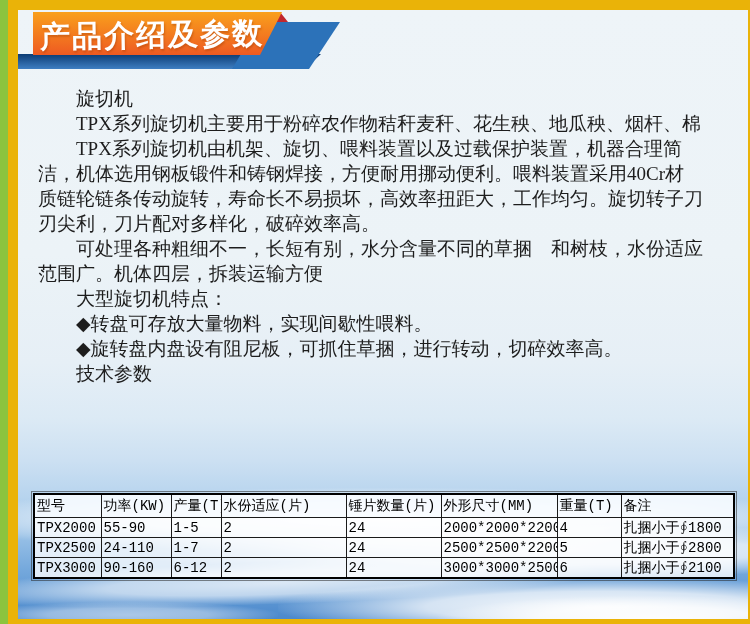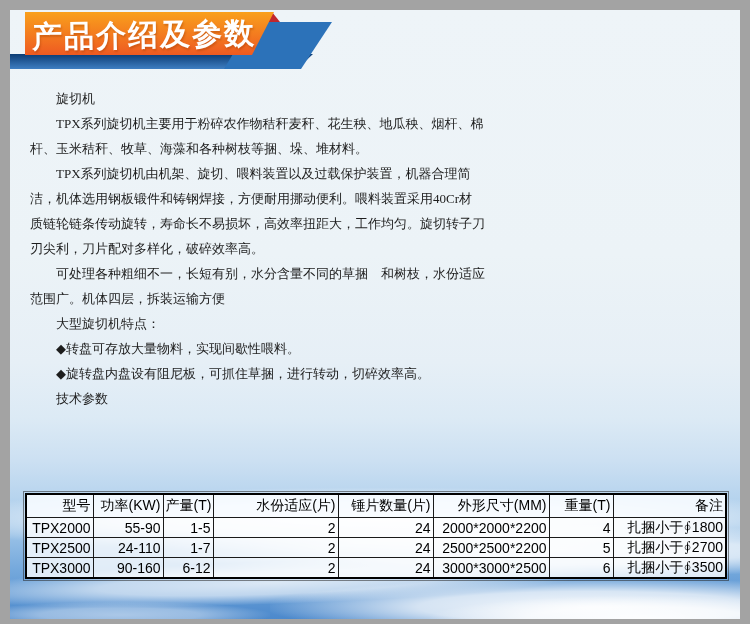--- a/index.html
+++ b/index.html
@@ -2,21 +2,21 @@
 <html><head>
 <meta charset="utf-8">
 <style>
   html,body{margin:0;padding:0;}
   body{
     width:750px;height:624px;position:relative;overflow:hidden;
     font-family:"Liberation Serif","DejaVu Serif",serif;
     background:#8CC43E;
   }
   
-  .frame{position:absolute;inset:0;background:#a3a3a3;}
+  .frame{position:absolute;inset:0;background:#eab308;margin-left:8px;}
   .content{
     position:absolute;left:10px;top:10px;width:730px;height:609px;overflow:hidden;
     background:linear-gradient(180deg,
       #EEF4F8 0%, #ECF3F7 40%, #E6EFF6 58%, #DCEAF5 67%,
       #CCE0F2 74%, #B7D4EE 80%, #9AC2E7 86%, #74A8DC 92%, #4C89CC 100%);
   }
   
   .cloud{position:absolute;background:radial-gradient(ellipse at center,
       rgba(255,255,255,0.95) 0%, rgba(255,255,255,0.75) 38%, rgba(255,255,255,0) 72%);}
   .cloud.c1{left:-90px;top:478px;width:920px;height:64px;}
@@ -31,29 +31,29 @@
     position:absolute;left:22px;top:8px;width:230px;
     font-family:"Liberation Sans","DejaVu Sans",sans-serif;
     font-weight:bold;font-size:30px;line-height:34px;color:#ffffff;
     letter-spacing:2px;transform:rotate(-1deg);
     text-shadow:1px 2px 2px rgba(150,55,0,0.35);
     white-space:nowrap;
   }
   
   .body-text{
     position:absolute;left:20px;top:76px;width:700px;
-    font-size:13px;color:#1d1d1d;
+    font-size:19px;color:#1d1d1d;
   }
   .body-text .line{height:25px;line-height:25px;white-space:nowrap;}
   
   .params-table{
     position:absolute;left:15px;top:483px;width:700px;
     border-collapse:collapse;table-layout:fixed;
-    font-family:Liberation Sans, sans-serif;
-    font-size:14px;color:#000;text-align:right;
+    font-family:Liberation Mono, monospace;
+    font-size:14px;color:#000;text-align:left;
     border:2px solid #000;
     outline:1px solid rgba(40,40,40,0.55);outline-offset:1px;padding-left:12px;
   }
   .params-table th,.params-table td{
     border:1px solid #1a1a1a;padding:0 2px;overflow:hidden;white-space:nowrap;
   }
   .params-table th{
     height:22px;font-weight:normal;background:rgba(248,252,255,0.88);
   }
   .params-table td{height:19px;background:rgba(255,255,255,0.78);}
@@ -85,21 +85,20 @@
       <polygon points="0,44 303,44 287,59 0,59" fill="url(#dk)"></polygon>
       <polygon points="251,17 262,2 274,17" fill="#C1272D"></polygon>
       <polygon points="242,12 322,12 291,59 214,59" fill="#2C72B9"></polygon>
       <polygon points="15,2 264,2 242,45 15,45" fill="url(#og)"></polygon>
     </svg>
     <div class="banner-title">产品介绍及参数</div>
 
     <div class="body-text">
       <div class="line">　　旋切机</div>
       <div class="line">　　TPX系列旋切机主要用于粉碎农作物秸秆麦秆、花生秧、地瓜秧、烟杆、棉</div>
-      <div class="line">杆、玉米秸秆、牧草、海藻和各种树枝等捆、垛、堆材料。</div>
       <div class="line">　　TPX系列旋切机由机架、旋切、喂料装置以及过载保护装置，机器合理简</div>
       <div class="line">洁，机体选用钢板锻件和铸钢焊接，方便耐用挪动便利。喂料装置采用40Cr材</div>
       <div class="line">质链轮链条传动旋转，寿命长不易损坏，高效率扭距大，工作均匀。旋切转子刀</div>
       <div class="line">刃尖利，刀片配对多样化，破碎效率高。</div>
       <div class="line">　　可处理各种粗细不一，长短有别，水分含量不同的草捆　和树枝，水份适应</div>
       <div class="line">范围广。机体四层，拆装运输方便</div>
       <div class="line">　　大型旋切机特点：</div>
       <div class="line">　　◆转盘可存放大量物料，实现间歇性喂料。</div>
       <div class="line">　　◆旋转盘内盘设有阻尼板，可抓住草捆，进行转动，切碎效率高。</div>
       <div class="line">　　技术参数</div>
@@ -138,29 +137,29 @@
         <td>扎捆小于∮1800</td>
       </tr>
       <tr>
         <td>TPX2500</td>
         <td>24-110</td>
         <td>1-7</td>
         <td>2</td>
         <td>24</td>
         <td>2500*2500*2200</td>
         <td>5</td>
-        <td>扎捆小于∮2700</td>
+        <td>扎捆小于∮2800</td>
       </tr>
       <tr>
         <td>TPX3000</td>
         <td>90-160</td>
         <td>6-12</td>
         <td>2</td>
         <td>24</td>
         <td>3000*3000*2500</td>
         <td>6</td>
-        <td>扎捆小于∮3500</td>
+        <td>扎捆小于∮2100</td>
       </tr>
     </tbody>
       </table>
 
   </div>
 </div>
 
 </body></html>

